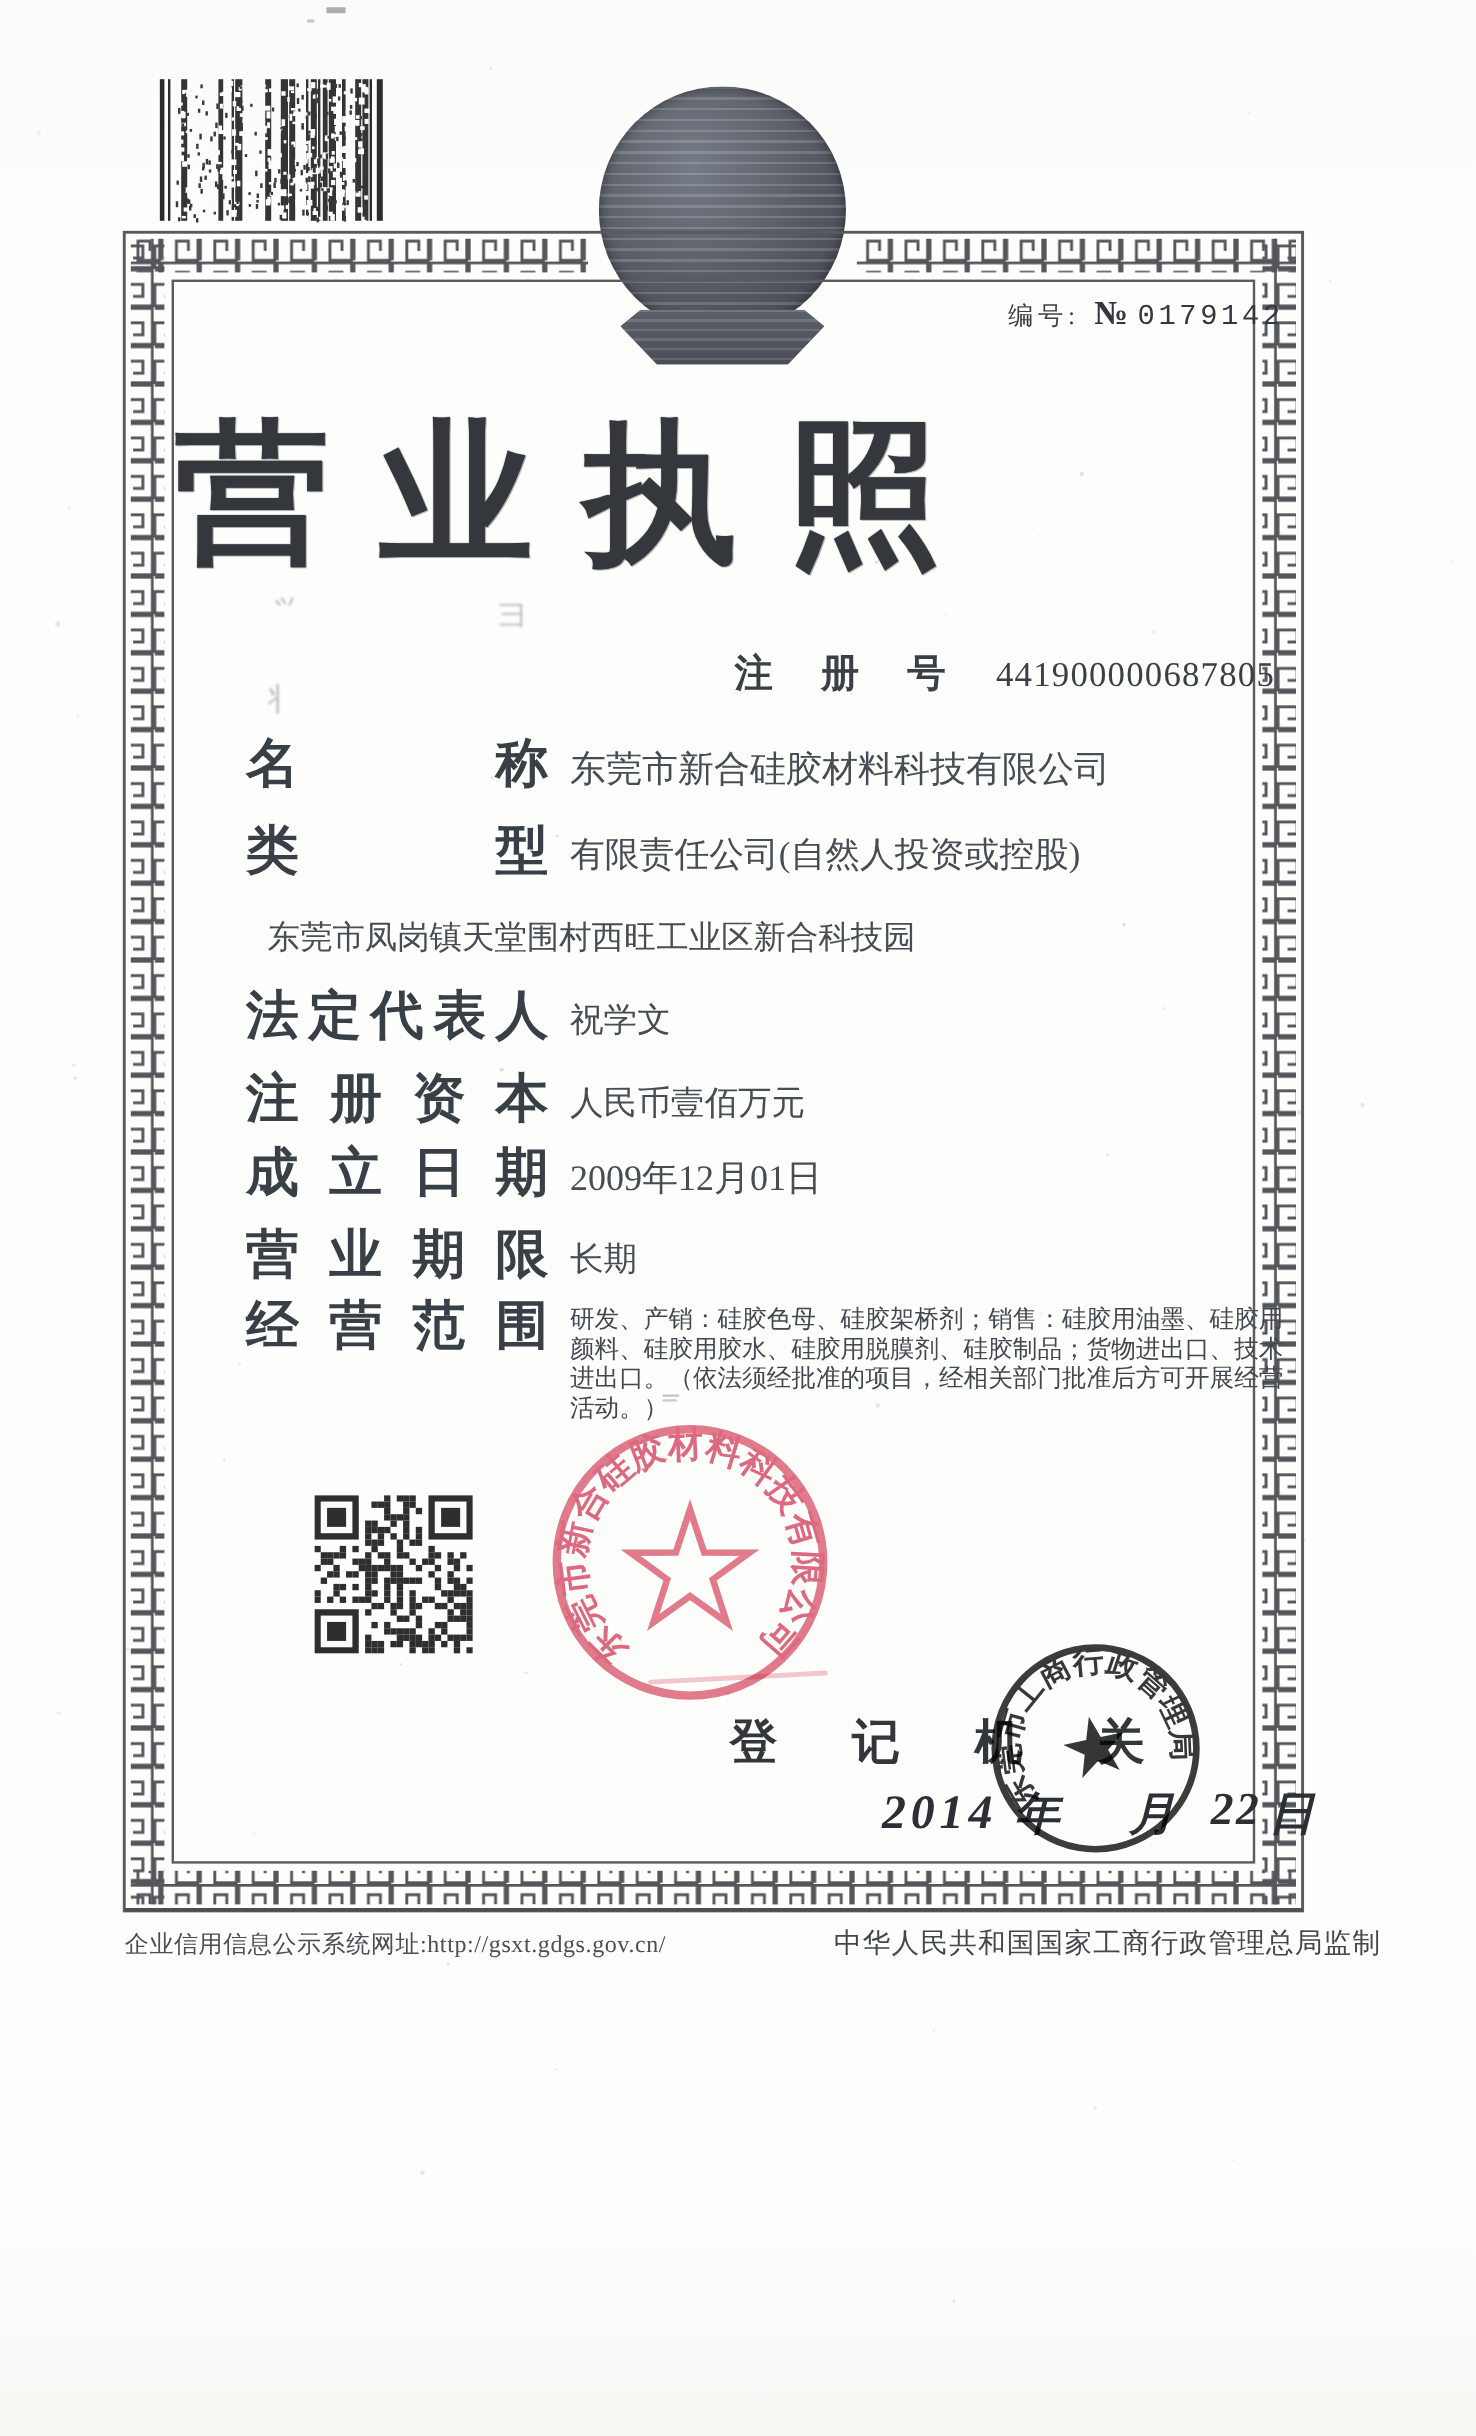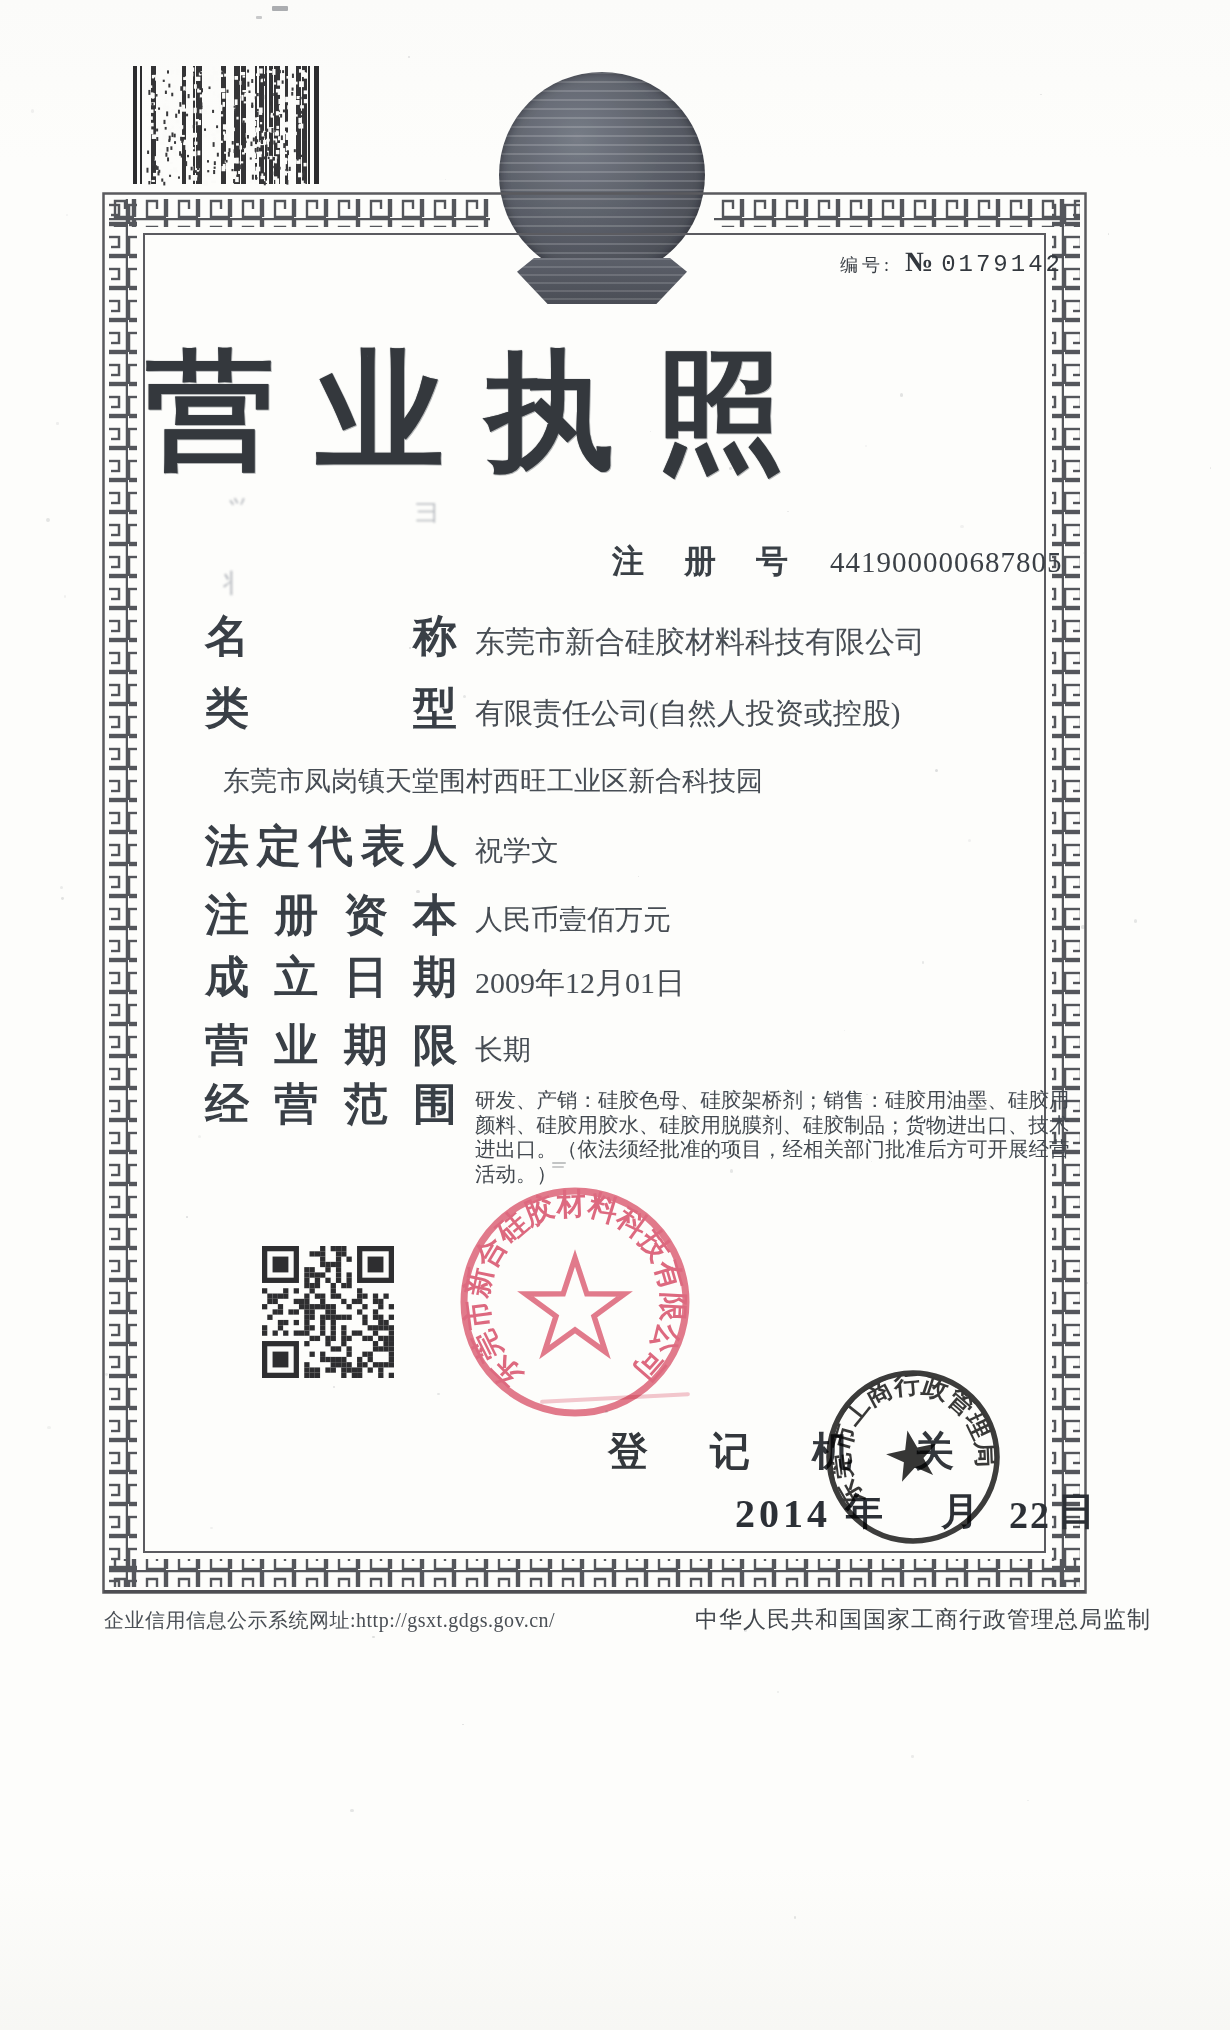--- a/index.html
+++ b/index.html
@@ -29,21 +29,21 @@
   .emblem-base{
     position:absolute; left:22px; top:186px; width:170px; height:46px;
     clip-path:polygon(10% 0,90% 0,100% 30%,82% 100%,18% 100%,0 30%);
     background:
       repeating-linear-gradient(180deg, rgba(255,255,255,.14) 0 2px, rgba(0,0,0,0) 2px 8px),
       linear-gradient(180deg,#5c606a,#4a4d55);
   }
 
   
   .serial{left:840px; top:246px; white-space:nowrap; display:flex; align-items:baseline;}
-  .serial .lab{font-size:18px; letter-spacing:4px; color:#3a3f45;}
+  .serial .lab{font-size:21px; letter-spacing:4px; color:#3a3f45;}
   .serial .numero{font-size:28px; font-weight:700; margin:0 8px 0 12px; color:#33383e;}
   .serial .digits{font-size:24px; letter-spacing:3px; font-family:"Liberation Mono","DejaVu Sans Mono",monospace; color:#33383e;}
 
   
   .title{
     left:104px; top:326px; width:981px; 
     font-family:"Liberation Sans","DejaVu Sans",sans-serif;
     font-size:128px; font-weight:800; letter-spacing:42px; padding-left:42px; box-sizing:border-box;
     color:#34383d; text-shadow:0 0 1px #5a5e63, 1px 1px 0 rgba(70,74,80,.35);
   }
@@ -58,21 +58,21 @@
   .flabel{
     width:252px; flex:0 0 252px; font-size:44px; line-height:1; font-weight:700;
     color:#393f46; text-align:justify; text-align-last:justify;
   }
   .fvalue{margin-left:18px; padding-top:9px; font-size:29px; line-height:1.2; color:#474d54;}
   .fvalue.v-name{font-size:30px;}
   .fvalue.v-scope{font-size:20.5px; line-height:1.2; width:600px; padding-top:5px; color:#42484f;}
 
   
   .registrar{left:608px; top:1424px; font-size:40px; font-weight:600; letter-spacing:26px; color:#33373c; white-space:nowrap;}
-  .datebar{left:735px; top:1486px; display:flex; align-items:flex-end; white-space:nowrap; color:#2c3036; font-weight:700;}
+  .datebar{left:735px; top:1486px; display:flex; align-items:flex-start; white-space:nowrap; color:#2c3036; font-weight:700;font-style:italic;}
   .datebar .d-year{font-size:40px; letter-spacing:4px; margin-right:14px;}
   .datebar .d-unit{font-size:38px;}
   .datebar .sp1{width:58px;} .datebar .sp2{width:30px;}
   .datebar .d-day{font-size:38px; letter-spacing:2px; margin-right:6px;}
 
   
   .company-seal{left:455px; top:1182px; mix-blend-mode:multiply;}
   .registry-stamp{left:823px; top:1365px; mix-blend-mode:multiply;}
   .seal-streak{left:540px; top:1396px; width:150px; height:4px; background:rgba(221,95,117,.35); transform:rotate(-3deg); border-radius:2px;}
 

